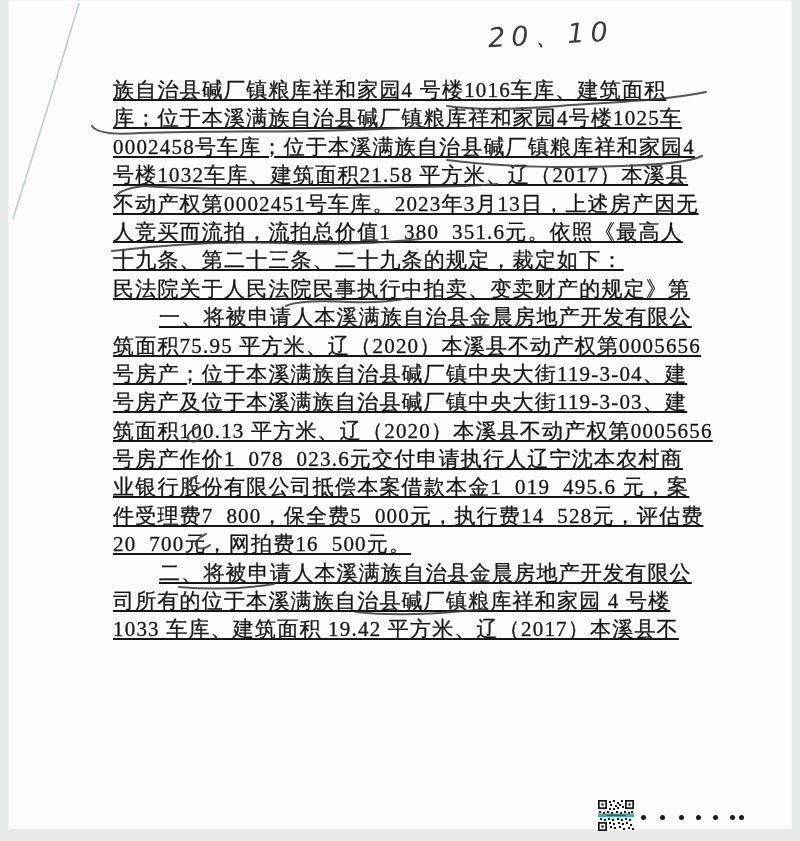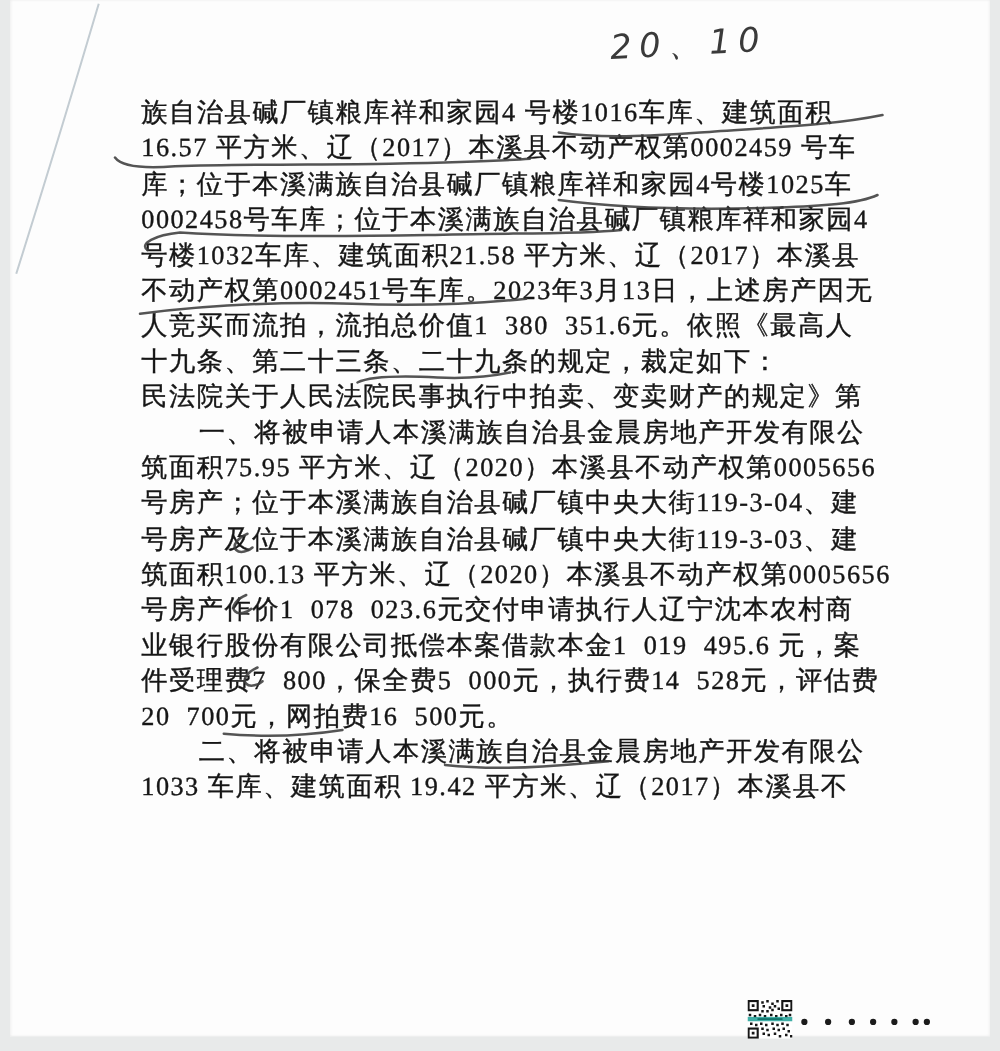--- a/index.html
+++ b/index.html
@@ -23,20 +23,21 @@
     width:600px;
     color:#161616;
     font-size:21px;
     letter-spacing:1.2px;
     -webkit-text-stroke:.3px #161616;
   }
   .doc-line{
     height:28.4px;
     line-height:28.4px;
     white-space:pre;
+    text-decoration:underline;
   }
   .doc-line.indent{padding-left:46px;}
   svg.overlay{
     position:absolute;left:0;top:0;
     width:800px;height:841px;
     pointer-events:none;
   }
   .pen{stroke:#3c3c3c;stroke-width:2;fill:none;stroke-linecap:round;opacity:.88;}
   .scanline{stroke:#b4bfc7;stroke-width:1.6;fill:none;opacity:.8;}
   .handwriting{
@@ -67,38 +68,38 @@
   .dots span:nth-child(6){left:89px;}
   .dots span:nth-child(7){left:98px;}
 </style>
 </head>
 <body>
 
 <div class="paper"></div>
 
 <div class="textblock">
   <div class="doc-line">族自治县碱厂镇粮库祥和家园4 号楼1016车库、建筑面积</div>
-  <div class="doc-line">16.57 平方米、辽（2017）本溪县不动产权第0002459 号车</div>
   <div class="doc-line">库；位于本溪满族自治县碱厂镇粮库祥和家园4号楼1025车</div>
   <div class="doc-line">0002458号车库；位于本溪满族自治县碱厂镇粮库祥和家园4</div>
   <div class="doc-line">号楼1032车库、建筑面积21.58 平方米、辽（2017）本溪县</div>
   <div class="doc-line">不动产权第0002451号车库。2023年3月13日，上述房产因无</div>
   <div class="doc-line">人竞买而流拍，流拍总价值1  380  351.6元。依照《最高人</div>
   <div class="doc-line">十九条、第二十三条、二十九条的规定，裁定如下：</div>
   <div class="doc-line">民法院关于人民法院民事执行中拍卖、变卖财产的规定》第</div>
   <div class="doc-line indent">一、将被申请人本溪满族自治县金晨房地产开发有限公</div>
   <div class="doc-line">筑面积75.95 平方米、辽（2020）本溪县不动产权第0005656</div>
   <div class="doc-line">号房产；位于本溪满族自治县碱厂镇中央大街119-3-04、建</div>
   <div class="doc-line">号房产及位于本溪满族自治县碱厂镇中央大街119-3-03、建</div>
   <div class="doc-line">筑面积100.13 平方米、辽（2020）本溪县不动产权第0005656</div>
   <div class="doc-line">号房产作价1  078  023.6元交付申请执行人辽宁沈本农村商</div>
   <div class="doc-line">业银行股份有限公司抵偿本案借款本金1  019  495.6 元，案</div>
   <div class="doc-line">件受理费7  800，保全费5  000元，执行费14  528元，评估费</div>
   <div class="doc-line">20  700元，网拍费16  500元。</div>
   <div class="doc-line indent">二、将被申请人本溪满族自治县金晨房地产开发有限公</div>
+  <div class="doc-line">司所有的位于本溪满族自治县碱厂镇粮库祥和家园 4 号楼</div>
   <div class="doc-line">1033 车库、建筑面积 19.42 平方米、辽（2017）本溪县不</div>
 </div>
 
 <svg class="overlay" viewBox="0 0 800 841" xmlns="http://www.w3.org/2000/svg">
 
   <path class="scanline" d="M79,3 Q48,108 13,219"></path>
 
   <text class="handwriting" x="488" y="45" transform="rotate(-3 530 35)">20、10</text>
 
   <g>

